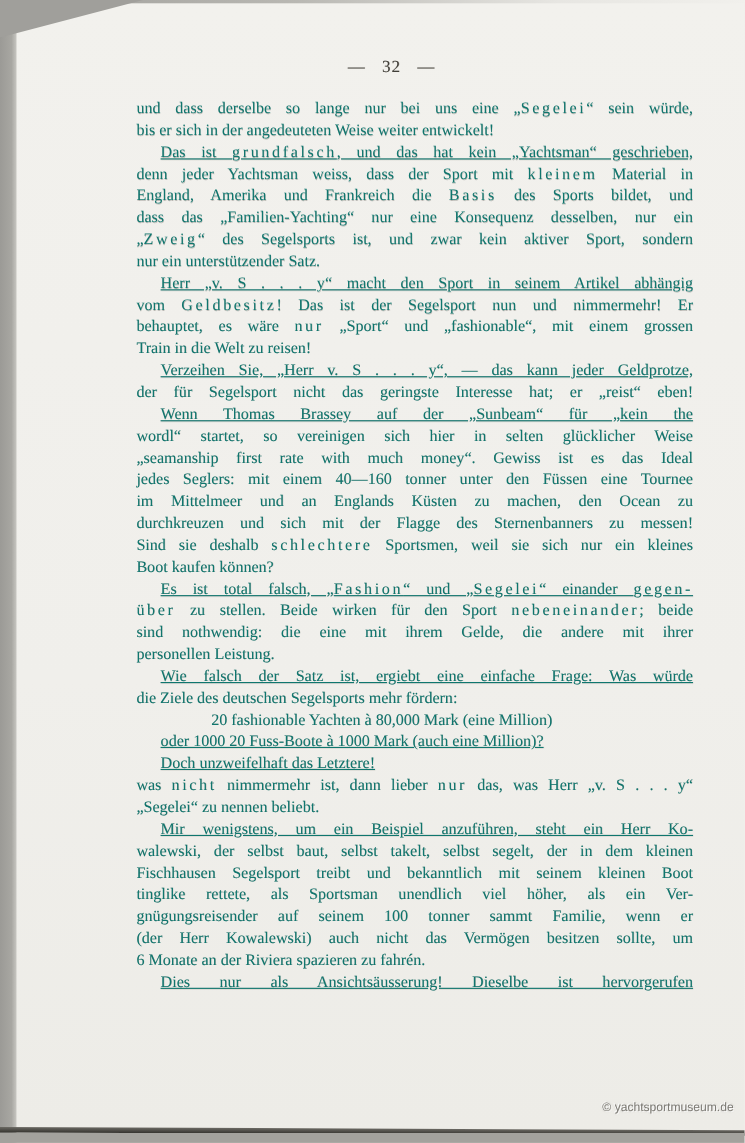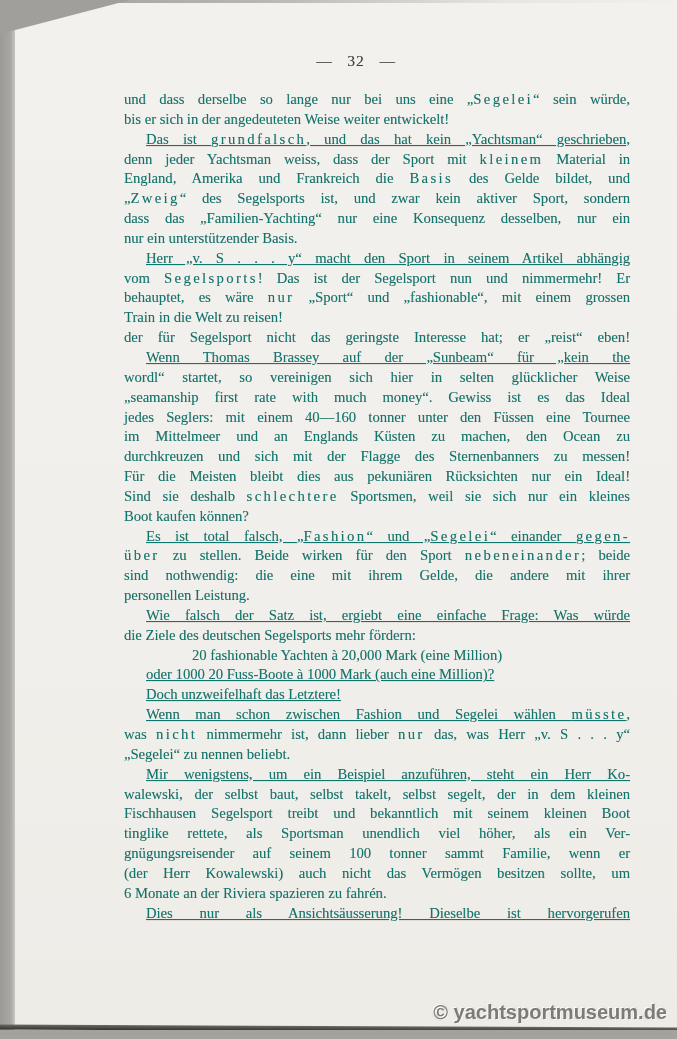--- a/index.html
+++ b/index.html
@@ -46,69 +46,68 @@
     text-shadow:0.3px 0.3px 0.5px rgba(60,57,50,.3);
   }
   .line{white-space:normal;}
   .line.just{text-align:justify;text-align-last:justify;}
   .line.indent1{text-indent:22px;text-decoration:underline;}
   .line.indent2{text-indent:68px;}
   .sperr{letter-spacing:2.4px;}
   .watermark{
     position:absolute;right:10px;top:1001px;
     font-family:"Liberation Sans","DejaVu Sans",sans-serif;
-    font-weight:bold;font-size:20px;color:#7d7b75;
+    font-weight:normal;font-size:11px;color:#7d7b75;
     text-shadow:-1px -1px 0 rgba(255,255,255,.85),
                  1px 1px 0 rgba(255,255,255,.7),
                  0 0 2px rgba(80,78,72,.4);
   }
 </style>
 </head>
 <body>
 
 <div class="page-surface"></div>
 <div class="scan-edge-left"></div>
 <div class="scan-edge-top"></div>
 <div class="scan-wedge-topleft"></div>
 
 <div class="page-number">—   32   —</div>
 
 <div class="text-block">
     <div class="line just"><span class="plain">und dass derselbe so lange nur bei uns eine „</span><span class="sperr">Segelei</span><span class="plain">“ sein würde,</span></div>
     <div class="line"><span class="plain">bis er sich in der angedeuteten Weise weiter entwickelt!</span></div>
     <div class="line indent1 just"><span class="plain">Das ist </span><span class="sperr">grundfalsch</span><span class="plain">, und das hat kein „Yachtsman“ geschrieben,</span></div>
     <div class="line just"><span class="plain">denn jeder Yachtsman weiss, dass der Sport mit </span><span class="sperr">kleinem</span><span class="plain"> Material in</span></div>
-    <div class="line just"><span class="plain">England, Amerika und Frankreich die </span><span class="sperr">Basis</span><span class="plain"> des Gelde bildet, und</span></div>
+    <div class="line just"><span class="plain">England, Amerika und Frankreich die </span><span class="sperr">Basis</span><span class="plain"> des Sports bildet, und</span></div>
+    <div class="line just"><span class="plain">dass das „Familien-Yachting“ nur eine Konsequenz desselben, nur ein</span></div>
     <div class="line just"><span class="plain">„</span><span class="sperr">Zweig</span><span class="plain">“ des Segelsports ist, und zwar kein aktiver Sport, sondern</span></div>
-    <div class="line just"><span class="plain">dass das „Familien-Yachting“ nur eine Konsequenz desselben, nur ein</span></div>
-    <div class="line"><span class="plain">nur ein unterstützender Basis.</span></div>
+    <div class="line"><span class="plain">nur ein unterstützender Satz.</span></div>
     <div class="line indent1 just"><span class="plain">Herr „v. S . . . y“ macht den Sport in seinem Artikel abhängig</span></div>
-    <div class="line just"><span class="plain">vom </span><span class="sperr">Segelsports</span><span class="plain">! Das ist der Segelsport nun und nimmermehr! Er</span></div>
+    <div class="line just"><span class="plain">vom </span><span class="sperr">Geldbesitz</span><span class="plain">! Das ist der Segelsport nun und nimmermehr! Er</span></div>
     <div class="line just"><span class="plain">behauptet, es wäre </span><span class="sperr">nur</span><span class="plain"> „Sport“ und „fashionable“, mit einem grossen</span></div>
     <div class="line"><span class="plain">Train in die Welt zu reisen!</span></div>
+    <div class="line indent1 just"><span class="plain">Verzeihen Sie, „Herr v. S . . . y“, — das kann jeder Geldprotze,</span></div>
     <div class="line just"><span class="plain">der für Segelsport nicht das geringste Interesse hat; er „reist“ eben!</span></div>
     <div class="line indent1 just"><span class="plain">Wenn Thomas Brassey auf der „Sunbeam“ für „kein the</span></div>
     <div class="line just"><span class="plain">wordl“ startet, so vereinigen sich hier in selten glücklicher Weise</span></div>
     <div class="line just"><span class="plain">„seamanship first rate with much money“.  Gewiss ist es das Ideal</span></div>
     <div class="line just"><span class="plain">jedes Seglers: mit einem 40—160 tonner unter den Füssen eine Tournee</span></div>
     <div class="line just"><span class="plain">im Mittelmeer und an Englands Küsten zu machen, den Ocean zu</span></div>
     <div class="line just"><span class="plain">durchkreuzen und sich mit der Flagge des Sternenbanners zu messen!</span></div>
-    <div class="line just"><span class="plain">Für die Meisten bleibt dies aus pekuniären Rücksichten nur ein Ideal!</span></div>
     <div class="line just"><span class="plain">Sind sie deshalb </span><span class="sperr">schlechtere</span><span class="plain"> Sportsmen, weil sie sich nur ein kleines</span></div>
     <div class="line"><span class="plain">Boot kaufen können?</span></div>
     <div class="line indent1 just"><span class="plain">Es ist total falsch, „</span><span class="sperr">Fashion</span><span class="plain">“ und „</span><span class="sperr">Segelei</span><span class="plain">“ einander </span><span class="sperr">gegen-</span></div>
     <div class="line just"><span class="sperr">über</span><span class="plain"> zu stellen.  Beide wirken für den Sport </span><span class="sperr">nebeneinander</span><span class="plain">; beide</span></div>
     <div class="line just"><span class="plain">sind nothwendig: die eine mit ihrem Gelde, die andere mit ihrer</span></div>
     <div class="line"><span class="plain">personellen Leistung.</span></div>
     <div class="line indent1 just"><span class="plain">Wie falsch der Satz ist, ergiebt eine einfache Frage:  Was würde</span></div>
     <div class="line"><span class="plain">die Ziele des deutschen Segelsports mehr fördern:</span></div>
-    <div class="line indent2"><span class="plain">20 fashionable Yachten à 20,000 Mark (eine Million)</span></div>
+    <div class="line indent2"><span class="plain">20 fashionable Yachten à 80,000 Mark (eine Million)</span></div>
     <div class="line indent1"><span class="plain">oder 1000 20 Fuss-Boote à 1000 Mark (auch eine Million)?</span></div>
     <div class="line indent1"><span class="plain">Doch unzweifelhaft das Letztere!</span></div>
-    <div class="line indent1 just"><span class="plain">Wenn man schon zwischen Fashion und Segelei wählen </span><span class="sperr">müsste</span><span class="plain">,</span></div>
     <div class="line just"><span class="plain">was </span><span class="sperr">nicht</span><span class="plain"> nimmermehr ist, dann lieber </span><span class="sperr">nur</span><span class="plain"> das, was Herr „v. S . . . y“</span></div>
     <div class="line"><span class="plain">„Segelei“ zu nennen beliebt.</span></div>
     <div class="line indent1 just"><span class="plain">Mir wenigstens, um ein Beispiel anzuführen, steht ein Herr Ko-</span></div>
     <div class="line just"><span class="plain">walewski, der selbst baut, selbst takelt, selbst segelt, der in dem kleinen</span></div>
     <div class="line just"><span class="plain">Fischhausen Segelsport treibt und bekanntlich mit seinem kleinen Boot</span></div>
     <div class="line just"><span class="plain">tinglike rettete, als Sportsman unendlich viel höher, als ein Ver-</span></div>
     <div class="line just"><span class="plain">gnügungsreisender auf seinem 100 tonner sammt Familie, wenn er</span></div>
     <div class="line just"><span class="plain">(der Herr Kowalewski) auch nicht das Vermögen besitzen sollte, um</span></div>
     <div class="line"><span class="plain">6 Monate an der Riviera spazieren zu fahrén.</span></div>
     <div class="line indent1 just"><span class="plain">Dies nur als Ansichtsäusserung!  Dieselbe ist hervorgerufen</span></div>

